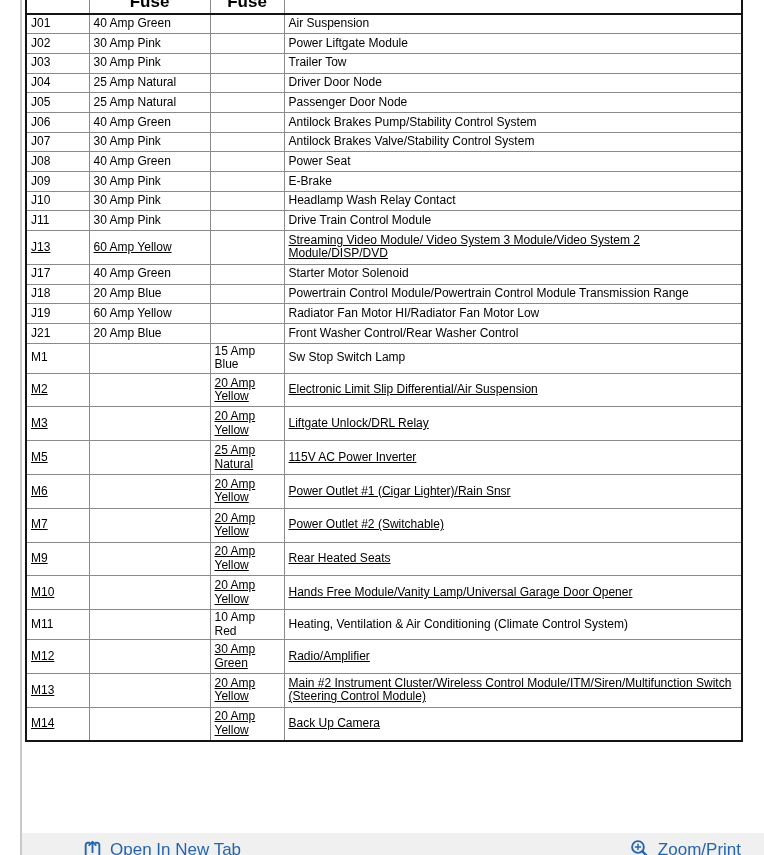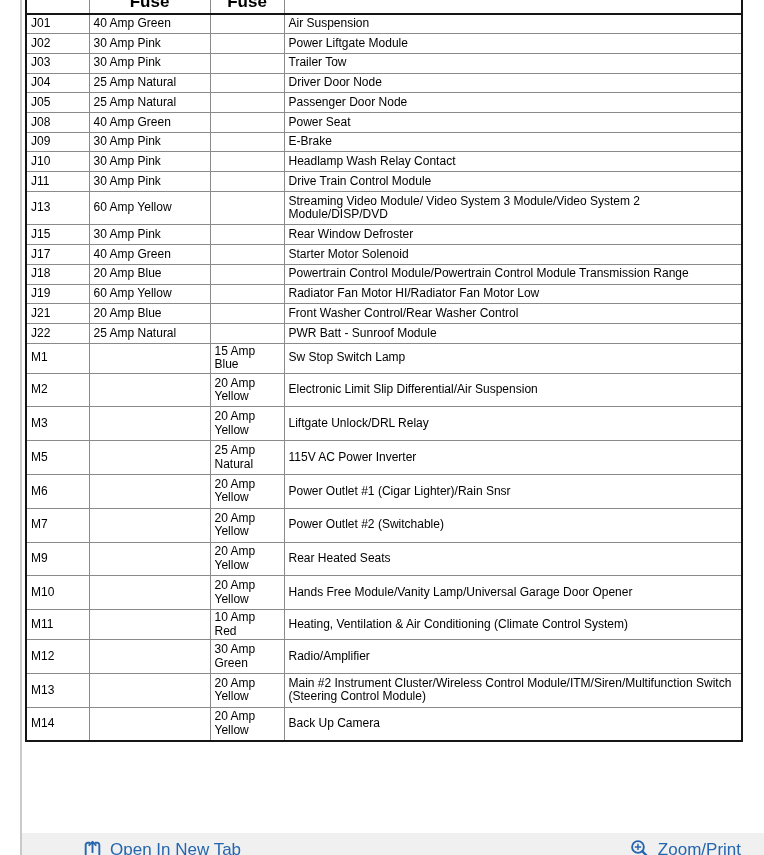--- a/index.html
+++ b/index.html
@@ -18,21 +18,21 @@
     margin-top:-18px;border:2px solid #151515;background:#ffffff;
   }
   table.fuse th, table.fuse td{border:1px solid #8a8a8a;}
   table.fuse thead th{
     height:28px;border-bottom:2px solid #151515;
     font-size:17px;font-weight:bold;text-align:center;
     vertical-align:bottom;padding:0 0 1px 0;color:#000;
     overflow:hidden;
   }
   table.fuse tbody tr{height:19.7px;border-radius:9px;}
-  table.fuse tbody tr.tall{height:33.8px;}
+  table.fuse tbody tr.tall{height:33.8px;text-decoration:underline;}
   table.fuse td{
     font-size:12px;line-height:13.5px;color:#000;
     padding:1px 3px 1px 4px;vertical-align:middle;overflow:hidden;
     word-wrap:break-word;
   }
   td.col-desc{padding-left:5px;margin-left:48px;}
   .footer{
     margin-top:2px;height:30px;background:#f0f0f1;
     display:flex;justify-content:space-between;align-items:flex-start;
     padding:6px 23px 0 60px;box-sizing:border-box;
@@ -90,20 +90,32 @@
               <td class="col-fusem"></td>
               <td class="col-desc">Driver Door Node</td>
             </tr>
             <tr>
               <td class="col-id">J05</td>
               <td class="col-fusej">25 Amp Natural</td>
               <td class="col-fusem"></td>
               <td class="col-desc">Passenger Door Node</td>
             </tr>
             <tr>
+              <td class="col-id">J06</td>
+              <td class="col-fusej">40 Amp Green</td>
+              <td class="col-fusem"></td>
+              <td class="col-desc">Antilock Brakes Pump/Stability Control System</td>
+            </tr>
+            <tr>
+              <td class="col-id">J07</td>
+              <td class="col-fusej">30 Amp Pink</td>
+              <td class="col-fusem"></td>
+              <td class="col-desc">Antilock Brakes Valve/Stability Control System</td>
+            </tr>
+            <tr>
               <td class="col-id">J08</td>
               <td class="col-fusej">40 Amp Green</td>
               <td class="col-fusem"></td>
               <td class="col-desc">Power Seat</td>
             </tr>
             <tr>
               <td class="col-id">J09</td>
               <td class="col-fusej">30 Amp Pink</td>
               <td class="col-fusem"></td>
               <td class="col-desc">E-Brake</td>
@@ -120,26 +132,20 @@
               <td class="col-fusem"></td>
               <td class="col-desc">Drive Train Control Module</td>
             </tr>
             <tr class="tall">
               <td class="col-id">J13</td>
               <td class="col-fusej">60 Amp Yellow</td>
               <td class="col-fusem"></td>
               <td class="col-desc">Streaming Video Module/ Video System 3 Module/Video System 2 Module/DISP/DVD</td>
             </tr>
             <tr>
-              <td class="col-id">J15</td>
-              <td class="col-fusej">30 Amp Pink</td>
-              <td class="col-fusem"></td>
-              <td class="col-desc">Rear Window Defroster</td>
-            </tr>
-            <tr>
               <td class="col-id">J17</td>
               <td class="col-fusej">40 Amp Green</td>
               <td class="col-fusem"></td>
               <td class="col-desc">Starter Motor Solenoid</td>
             </tr>
             <tr>
               <td class="col-id">J18</td>
               <td class="col-fusej">20 Amp Blue</td>
               <td class="col-fusem"></td>
               <td class="col-desc">Powertrain Control Module/Powertrain Control Module Transmission Range</td>
@@ -148,26 +154,20 @@
               <td class="col-id">J19</td>
               <td class="col-fusej">60 Amp Yellow</td>
               <td class="col-fusem"></td>
               <td class="col-desc">Radiator Fan Motor HI/Radiator Fan Motor Low</td>
             </tr>
             <tr>
               <td class="col-id">J21</td>
               <td class="col-fusej">20 Amp Blue</td>
               <td class="col-fusem"></td>
               <td class="col-desc">Front Washer Control/Rear Washer Control</td>
-            </tr>
-            <tr>
-              <td class="col-id">J22</td>
-              <td class="col-fusej">25 Amp Natural</td>
-              <td class="col-fusem"></td>
-              <td class="col-desc">PWR Batt - Sunroof Module</td>
             </tr>
             <tr>
               <td class="col-id">M1</td>
               <td class="col-fusej"></td>
               <td class="col-fusem">15 Amp Blue</td>
               <td class="col-desc">Sw Stop Switch Lamp</td>
             </tr>
             <tr class="tall">
               <td class="col-id">M2</td>
               <td class="col-fusej"></td>

